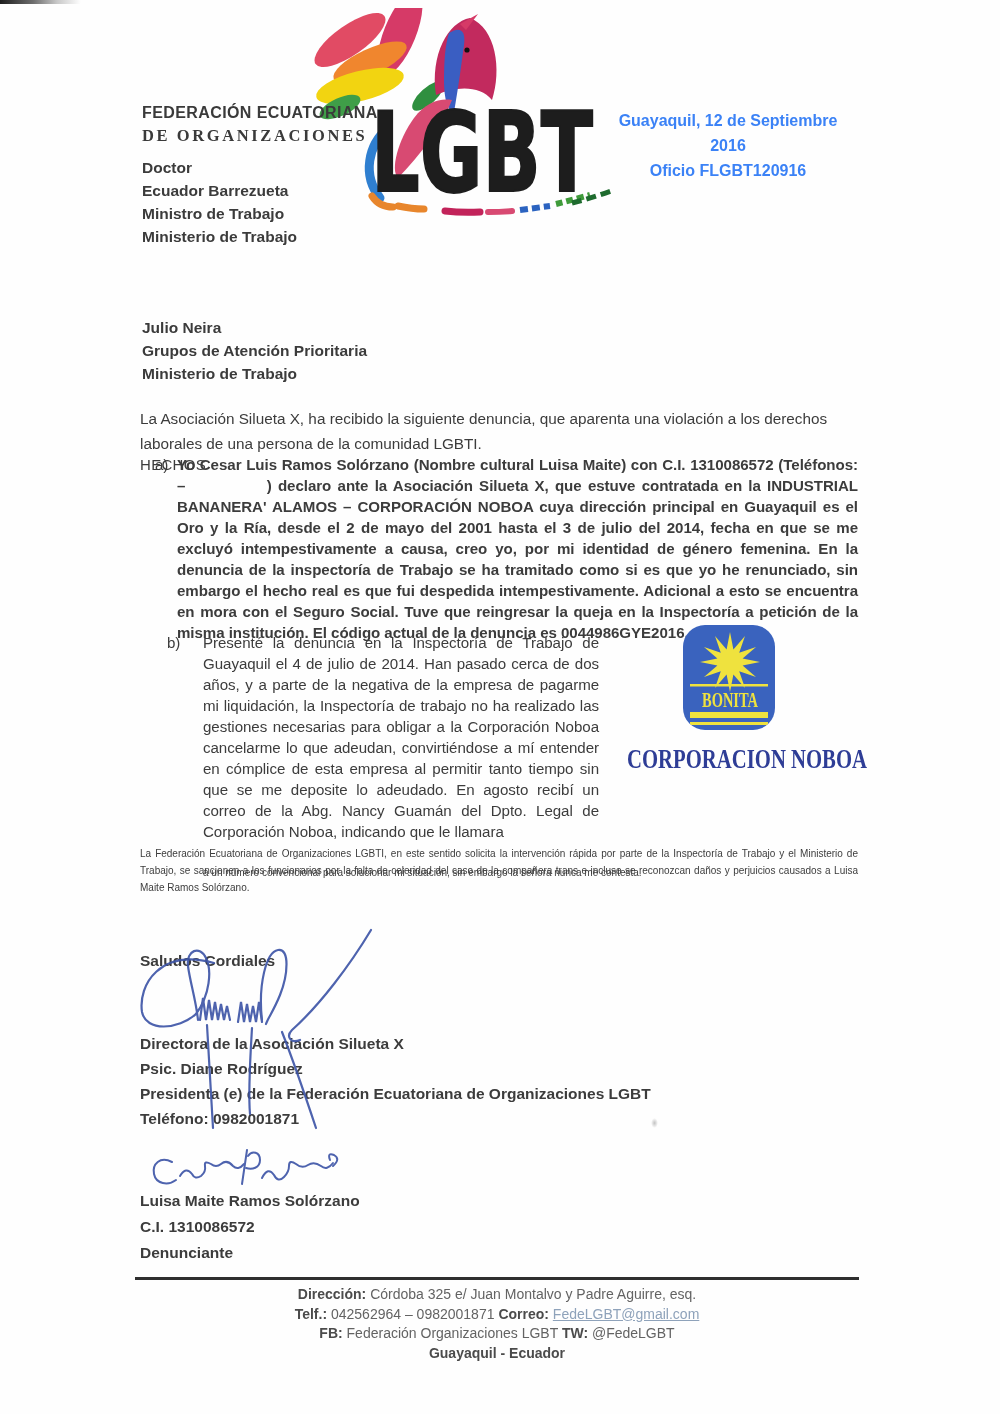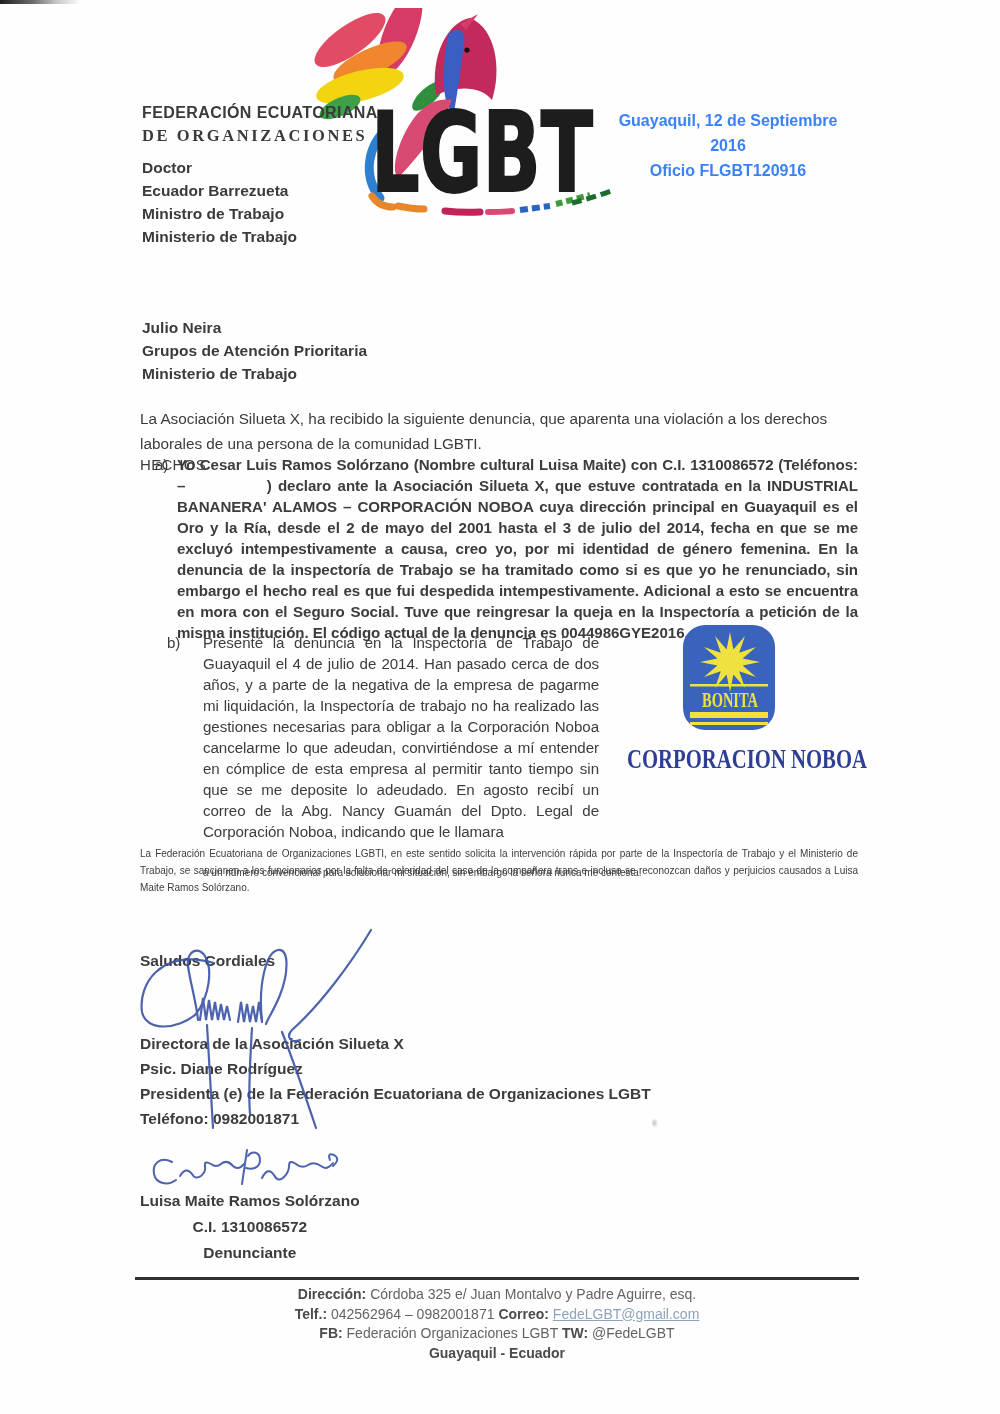--- a/index.html
+++ b/index.html
@@ -22,21 +22,21 @@
   .itemA{left:155px;top:454px;width:705px;}
   .itemA .marker{position:absolute;left:0;top:0;}
   .itemA .txt{margin-left:22px;width:681px;text-align:justify;font-weight:bold;}
   .itemB{left:155px;top:632px;width:705px;}
   .itemB .marker{position:absolute;left:12px;top:0;}
   .itemB .txt{margin-left:48px;width:396px;text-align:justify;}
   .itemBwide{left:203px;top:862px;width:668px;font-size:10px;line-height:21px;}
   .closing{left:140px;top:845px;width:718px;font-size:10px;line-height:17px;text-align:justify;}
   .salut{left:140px;top:952px;font-size:15.5px;font-weight:bold;}
   .signer1{left:140px;top:1031px;font-size:15.5px;font-weight:bold;line-height:25px;}
-  .signer2{left:140px;top:1188px;font-size:15.5px;font-weight:bold;line-height:26px;text-align:center;}
+  .signer2{left:140px;top:1188px;font-size:15.5px;font-weight:bold;line-height:26px;}
   .rule{left:135px;top:1277px;width:724px;height:3px;background:#2f2f2f;}
   .footer{left:135px;top:1285px;width:724px;text-align:center;font-size:14px;line-height:19.5px;color:#636363;}
   .footer .b{color:#4b4b4b;}
   .footer a{color:#8ea2ba;text-decoration:underline;cursor:pointer;text-align:center;}
   .speck{left:651px;top:1118px;width:7px;height:10px;border-radius:50%;
          background:radial-gradient(#9a9a9a,transparent 70%);opacity:.6;}
   svg text{font-family:"DejaVu Sans","Liberation Sans",sans-serif;}
   .serif{font-family:"Liberation Serif","DejaVu Serif",serif;}
 </style>
 </head>

